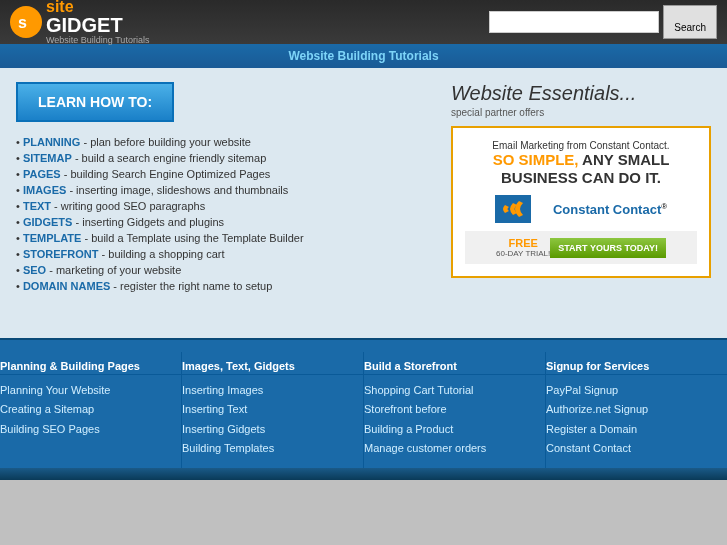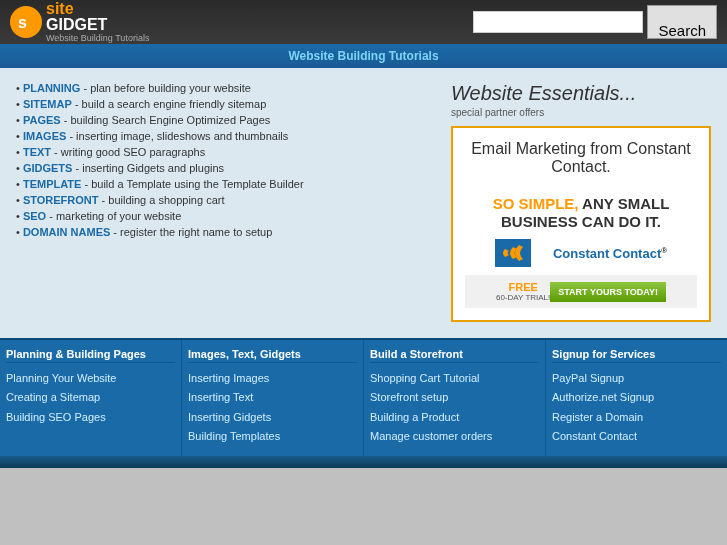--- a/index.html
+++ b/index.html
@@ -37,21 +37,21 @@
     }
     #logo-text-site {
       color: #f90;
       font-weight: bold;
       font-size: 16px;
       line-height: 1;
     }
     #logo-text-gidget {
       color: #fff;
       font-weight: bold;
-      font-size: 16px;
+      font-size: 20px;
       line-height: 1;
     }
     #logo-tagline {
       color: #aaa;
       font-size: 9px;
     }
     #search-area {
       display: flex;
       align-items: center;
       gap: 4px;
@@ -61,21 +61,21 @@
       height: 22px;
       border: 1px solid #ccc;
       padding: 2px 4px;
       font-size: 12px;
     }
     #search-button {
       height: 16px;
       padding: 16px 10px;
       background: #e0e0e0;
       border: 1px solid #999;
-      font-size: 15px;
+      font-size: 10px;
       cursor: pointer;
     }
 
     
     #nav-bar {
       background: linear-gradient(to bottom, #1a6aa8, #1a5a95);
       text-align: center;
       padding: 5px;
     }
     #nav-bar a {
@@ -143,23 +143,23 @@
       color: #555;
       margin-bottom: 8px;
     }
     #ad-box {
       border: 2px solid #e8a000;
       background: #fff;
       padding: 12px;
       text-align: center;
     }
     #ad-email-text {
-      font-size: 16px;
-      color: #333;
-      margin-bottom: 19px;
+      font-size: 10px;
+      color: #333;
+      margin-bottom: 0;
     }
     #ad-bold-text {
       font-size: 15px;
       font-weight: bold;
       color: #333;
       line-height: 1.2;
       margin-bottom: 8px;
     }
     #ad-bold-text .orange { color: #f90; }
     #ad-logo-area {
@@ -217,22 +217,23 @@
     }
 
     
     #bottom-nav {
       background: #1a6aa8;
       display: flex;
       border-top: 2px solid #0a4a78;
     }
     .bottom-col {
       flex: 1;
-      padding: 8px 6px;
+      padding: 8px 0;
       border-right: 1px solid #0a5a98;
+      margin-top: 12px;
     }
     .bottom-col:last-child { border-right: none; }
     .bottom-col-header {
       color: #fff;
       font-weight: bold;
       font-size: 11px;
       margin-bottom: 8px;
       padding-bottom: 2px;
       border-bottom: 1px solid #0a5a98;
     }
@@ -276,20 +277,21 @@
   </div>
 </div>
 
 <div id="nav-bar">
   <a href="#">Website Building Tutorials</a>
 </div>
 
 <div id="main-content">
 
   <div id="left-col">
+    <div id="learn-how-btn">LEARN HOW TO:</div>
     <ul id="tutorial-list">
     <li><a class="list-keyword" href="#">PLANNING</a><span> - plan before building your website</span></li>
         <li><a class="list-keyword" href="#">SITEMAP</a><span> - build a search engine friendly sitemap</span></li>
         <li><a class="list-keyword" href="#">PAGES</a><span> - building Search Engine Optimized Pages</span></li>
         <li><a class="list-keyword" href="#">IMAGES</a><span> - inserting image, slideshows and thumbnails</span></li>
         <li><a class="list-keyword" href="#">TEXT</a><span> - writing good SEO paragraphs</span></li>
         <li><a class="list-keyword" href="#">GIDGETS</a><span> - inserting Gidgets and plugins</span></li>
         <li><a class="list-keyword" href="#">TEMPLATE</a><span> - build a Template using the Template Builder</span></li>
         <li><a class="list-keyword" href="#">STOREFRONT</a><span> - building a shopping cart</span></li>
         <li><a class="list-keyword" href="#">SEO</a><span> - marketing of your website</span></li>
@@ -346,21 +348,21 @@
         <a href="#">Inserting Images</a>
         <a href="#">Inserting Text</a>
         <a href="#">Inserting Gidgets</a>
         <a href="#">Building Templates</a>
       </div>
   </div>
   <div class="bottom-col">
     <div class="bottom-col-header">Build a Storefront</div>
     <div id="bottom-col-3-links">
         <a href="#">Shopping Cart Tutorial</a>
-        <a href="#">Storefront setup</a>
+        <a href="#">Storefront before</a>
         <a href="#">Building a Product</a>
         <a href="#">Manage customer orders</a>
       </div>
   </div>
   <div class="bottom-col">
     <div class="bottom-col-header">Signup for Services</div>
     <div id="bottom-col-4-links">
         <a href="#">PayPal Signup</a>
         <a href="#">Authorize.net Signup</a>
         <a href="#">Register a Domain</a>

